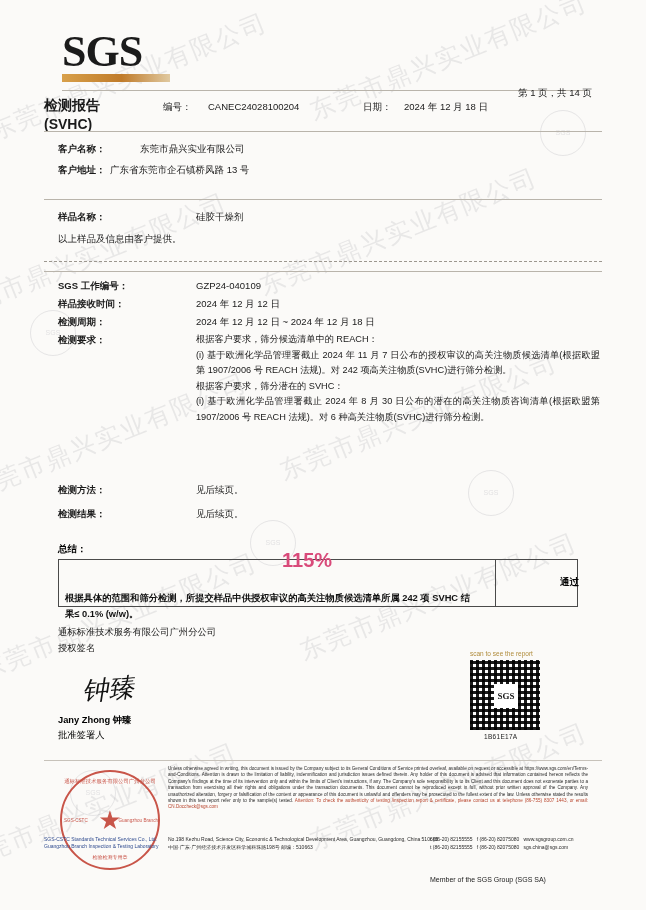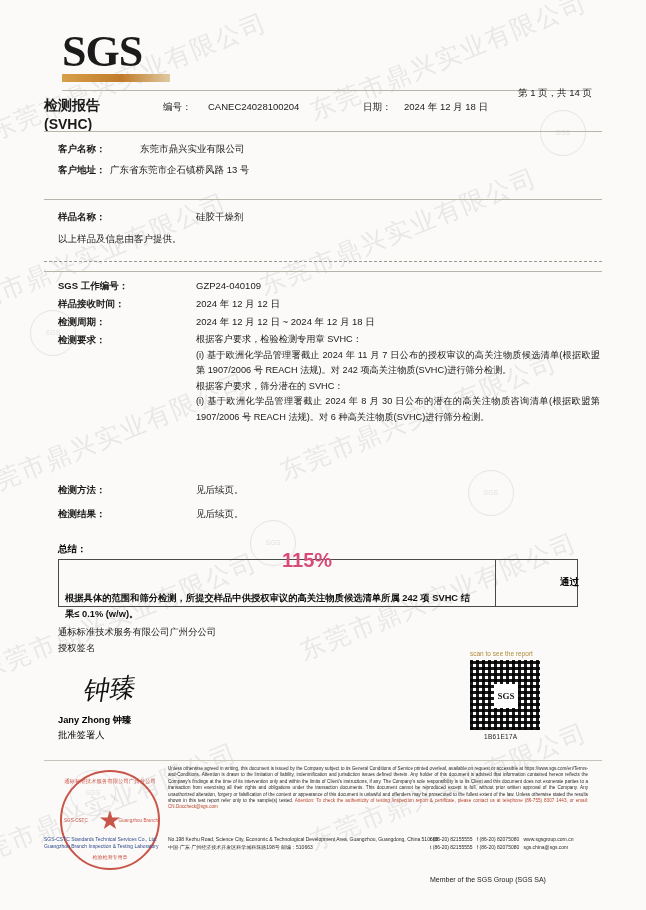--- a/index.html
+++ b/index.html
@@ -422,21 +422,21 @@
 
     <div class="row-label" style="left:58px; top:298px;">样品接收时间：</div>
     <div class="row-value" style="left:196px; top:298px;">2024 年 12 月 12 日</div>
 
     <div class="row-label" style="left:58px; top:316px;">检测周期：</div>
     <div class="row-value" style="left:196px; top:316px;">2024 年 12 月 12 日 ~ 2024 年 12 月 18 日</div>
 
     <div class="row-label" style="left:58px; top:334px;">检测要求：</div>
 
     <div class="req-block">
-      <p>根据客户要求，检验检测专用章 SVHC：</p>
+      <p>根据客户要求，筛分候选清单中的 REACH：</p>
       <p>(i) 基于欧洲化学品管理署截止 2024 年 11 月 7 日公布的授权审议的高关注物质候选清单(根据欧盟第 1907/2006 号 REACH 法规)。对 242 项高关注物质(SVHC)进行筛分检测。</p>
       <p>根据客户要求，筛分潜在的 SVHC：</p>
       <p>(i) 基于欧洲化学品管理署截止 2024 年 8 月 30 日公布的潜在的高关注物质咨询清单(根据欧盟第 1907/2006 号 REACH 法规)。对 6 种高关注物质(SVHC)进行筛分检测。</p>
     </div>
 
     <div class="row-label" style="left:58px; top:484px;">检测方法：</div>
     <div class="row-value" style="left:196px; top:484px;">见后续页。</div>
 
     <div class="row-label" style="left:58px; top:508px;">检测结果：</div>
     <div class="row-value" style="left:196px; top:508px;">见后续页。</div>

